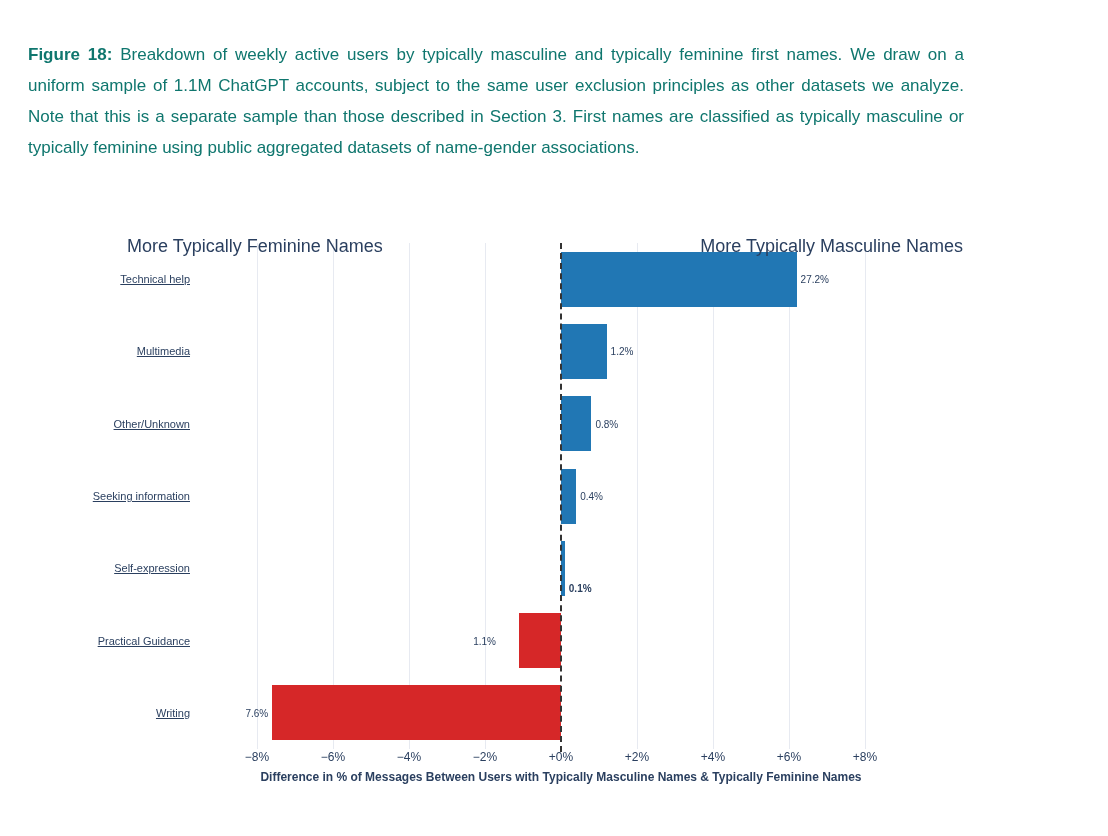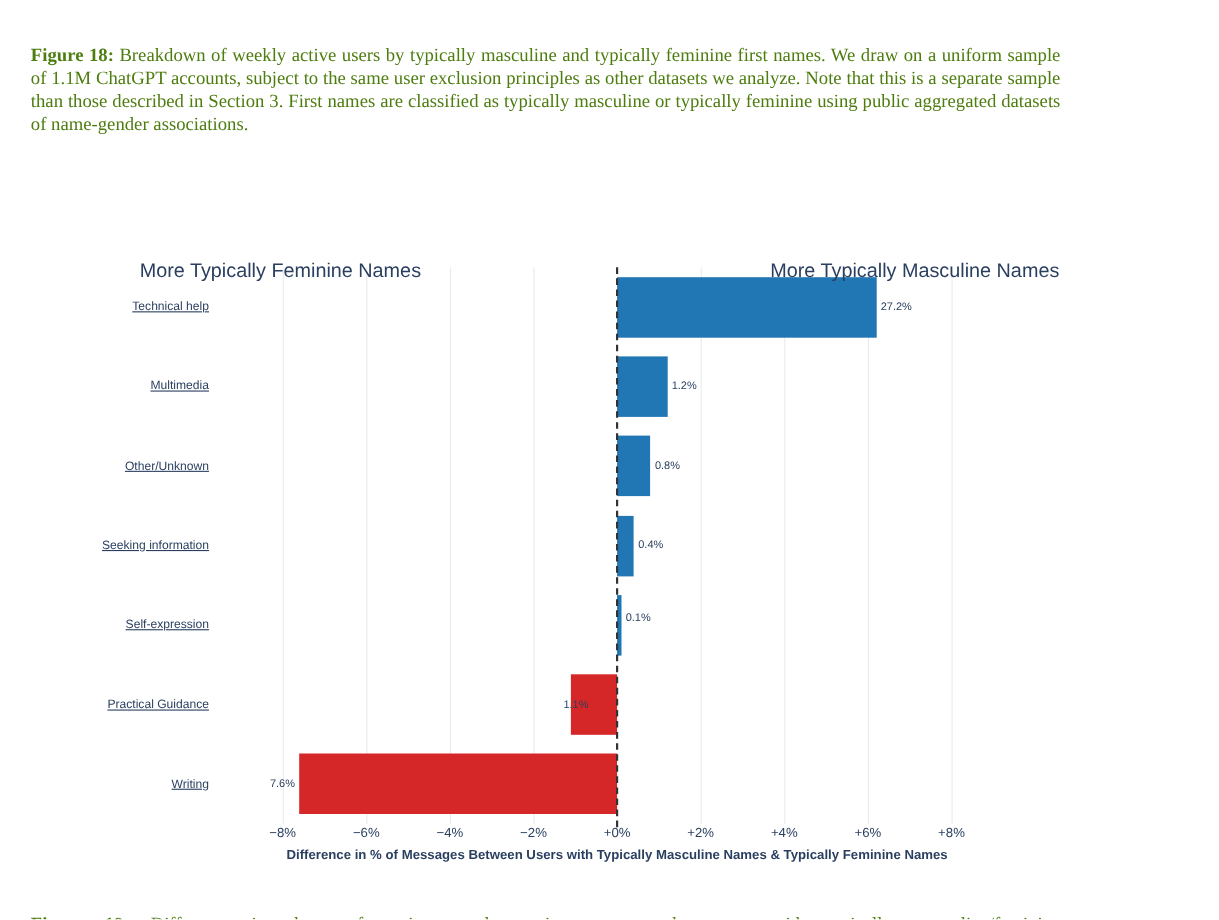--- a/index.html
+++ b/index.html
@@ -9,24 +9,24 @@
     height:836px;
     background:#ffffff;
     overflow:hidden;
     font-family:"Liberation Sans", sans-serif;
   }
   
   .caption{
     position:absolute;
     left:28px;
     width:936px;
-    font-family:Liberation Serif, serif;
+    font-family:Liberation Sans, sans-serif;
     font-size:17px;
-    line-height:21px;
-    color:#4d7c0f;
+    line-height:31px;
+    color:#0f766e;
     text-align:justify;
   }
   .caption-top{ top:22px; }
   .caption-bottom{ top:812px; text-align-last:justify; }
   .caption b{ font-weight:bold; }
   
   .chart{ position:absolute; left:0; top:0; width:1108px; height:836px; }
   .gridline{
     position:absolute;
     width:1px;
@@ -121,23 +121,23 @@
         <div class="tick-label" style="left: 865px; top: 750px; color: rgb(42, 63, 95);">+8%</div>
         <div class="cat-label" style="left: 20px; width: 170px; top: 279.143px; color: rgb(42, 63, 95);">Technical help</div>
         <div class="val-label" style="top: 279.143px; left: 800.6px; transform: translateY(-50%); color: rgb(42, 63, 95);">27.2%</div>
         <div class="cat-label" style="left: 20px; width: 170px; top: 351.429px; color: rgb(42, 63, 95);">Multimedia</div>
         <div class="val-label" style="top: 351.429px; left: 610.6px; transform: translateY(-50%); color: rgb(42, 63, 95);">1.2%</div>
         <div class="cat-label" style="left: 20px; width: 170px; top: 423.714px; color: rgb(42, 63, 95);">Other/Unknown</div>
         <div class="val-label" style="top: 423.714px; left: 595.4px; transform: translateY(-50%); color: rgb(42, 63, 95);">0.8%</div>
         <div class="cat-label" style="left: 20px; width: 170px; top: 496px; color: rgb(42, 63, 95);">Seeking information</div>
         <div class="val-label" style="top: 496px; left: 580.2px; transform: translateY(-50%); color: rgb(42, 63, 95);">0.4%</div>
         <div class="cat-label" style="left: 20px; width: 170px; top: 568.286px; color: rgb(42, 63, 95);">Self-expression</div>
-        <div class="val-label" style="top: 562px; left: 568.8px; transform: translateY(-50%); color: rgb(42, 63, 95);">0.1%</div>
+        <div class="val-label" style="top: 588px; left: 568.8px; transform: translateY(-50%); color: rgb(42, 63, 95); font-weight: bold;">0.1%</div>
         <div class="cat-label" style="left: 20px; width: 170px; top: 640.571px; color: rgb(42, 63, 95);">Practical Guidance</div>
-        <div class="val-label" style="top: 640.571px; left: 535px; transform: translate(-100%, -50%); color: rgb(42, 63, 95);">1.1%</div>
+        <div class="val-label" style="top: 640.571px; left: 496px; transform: translate(-100%, -50%); color: rgb(42, 63, 95);">1.1%</div>
         <div class="cat-label" style="left: 20px; width: 170px; top: 712.857px; color: rgb(42, 63, 95);">Writing</div>
         <div class="val-label" style="top: 712.857px; left: 268.2px; transform: translate(-100%, -50%); color: rgb(42, 63, 95); text-align: right;">7.6%</div>
       </div>
     <div class="side-header" style="left:127px">More Typically Feminine Names</div>
     <div class="side-header" style="right:145px">More Typically Masculine Names</div>
     <div class="axis-title">Difference in % of Messages Between Users with Typically Masculine Names &amp; Typically Feminine Names</div>
   </div>
 
   <p class="caption caption-bottom"><b>Figure 19:</b> <span>Difference in share of topic prevalence in messages by users with typically masculine/feminine</span></p>
 

